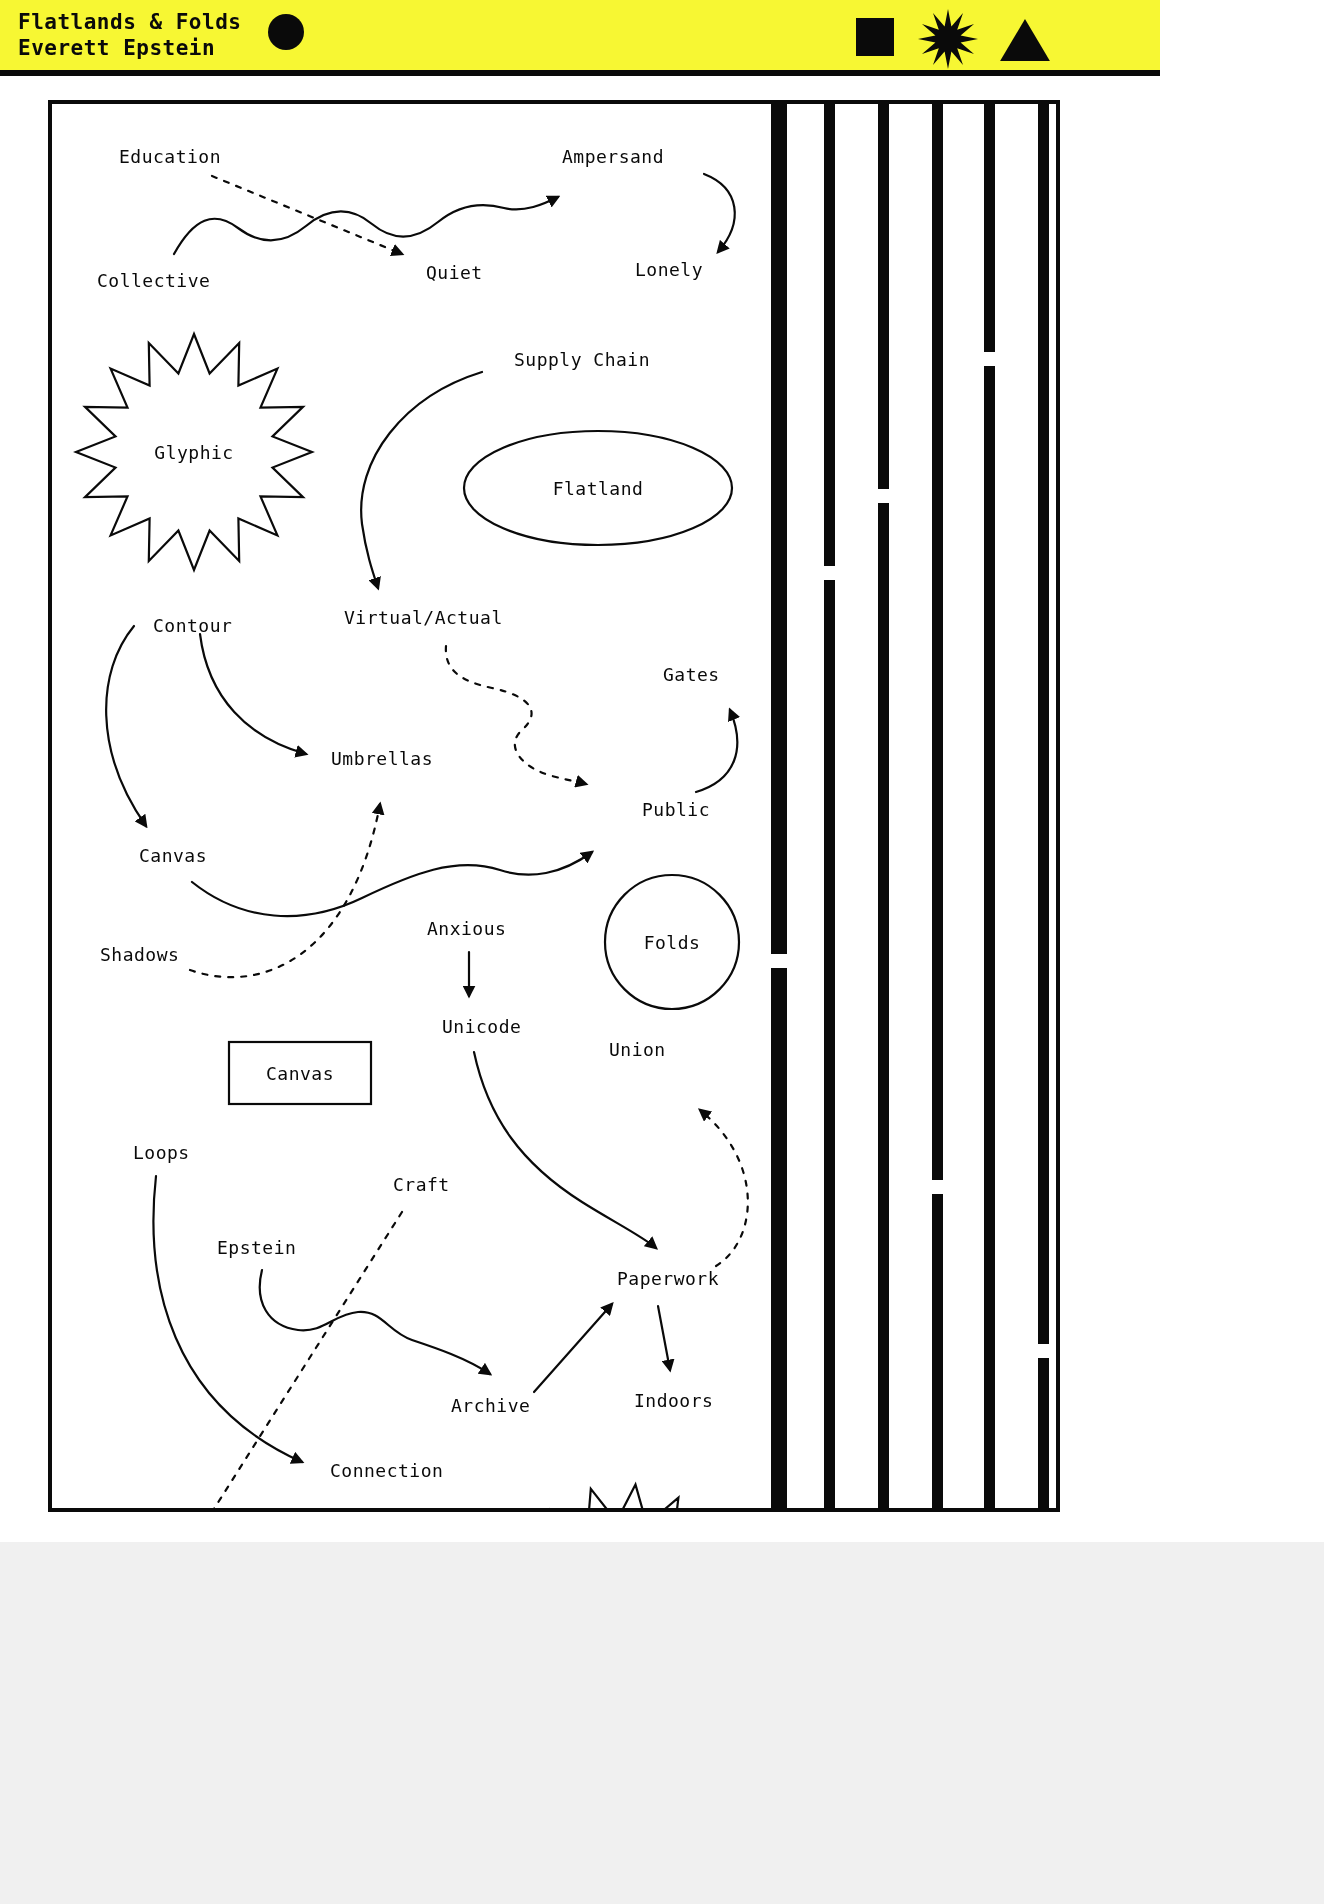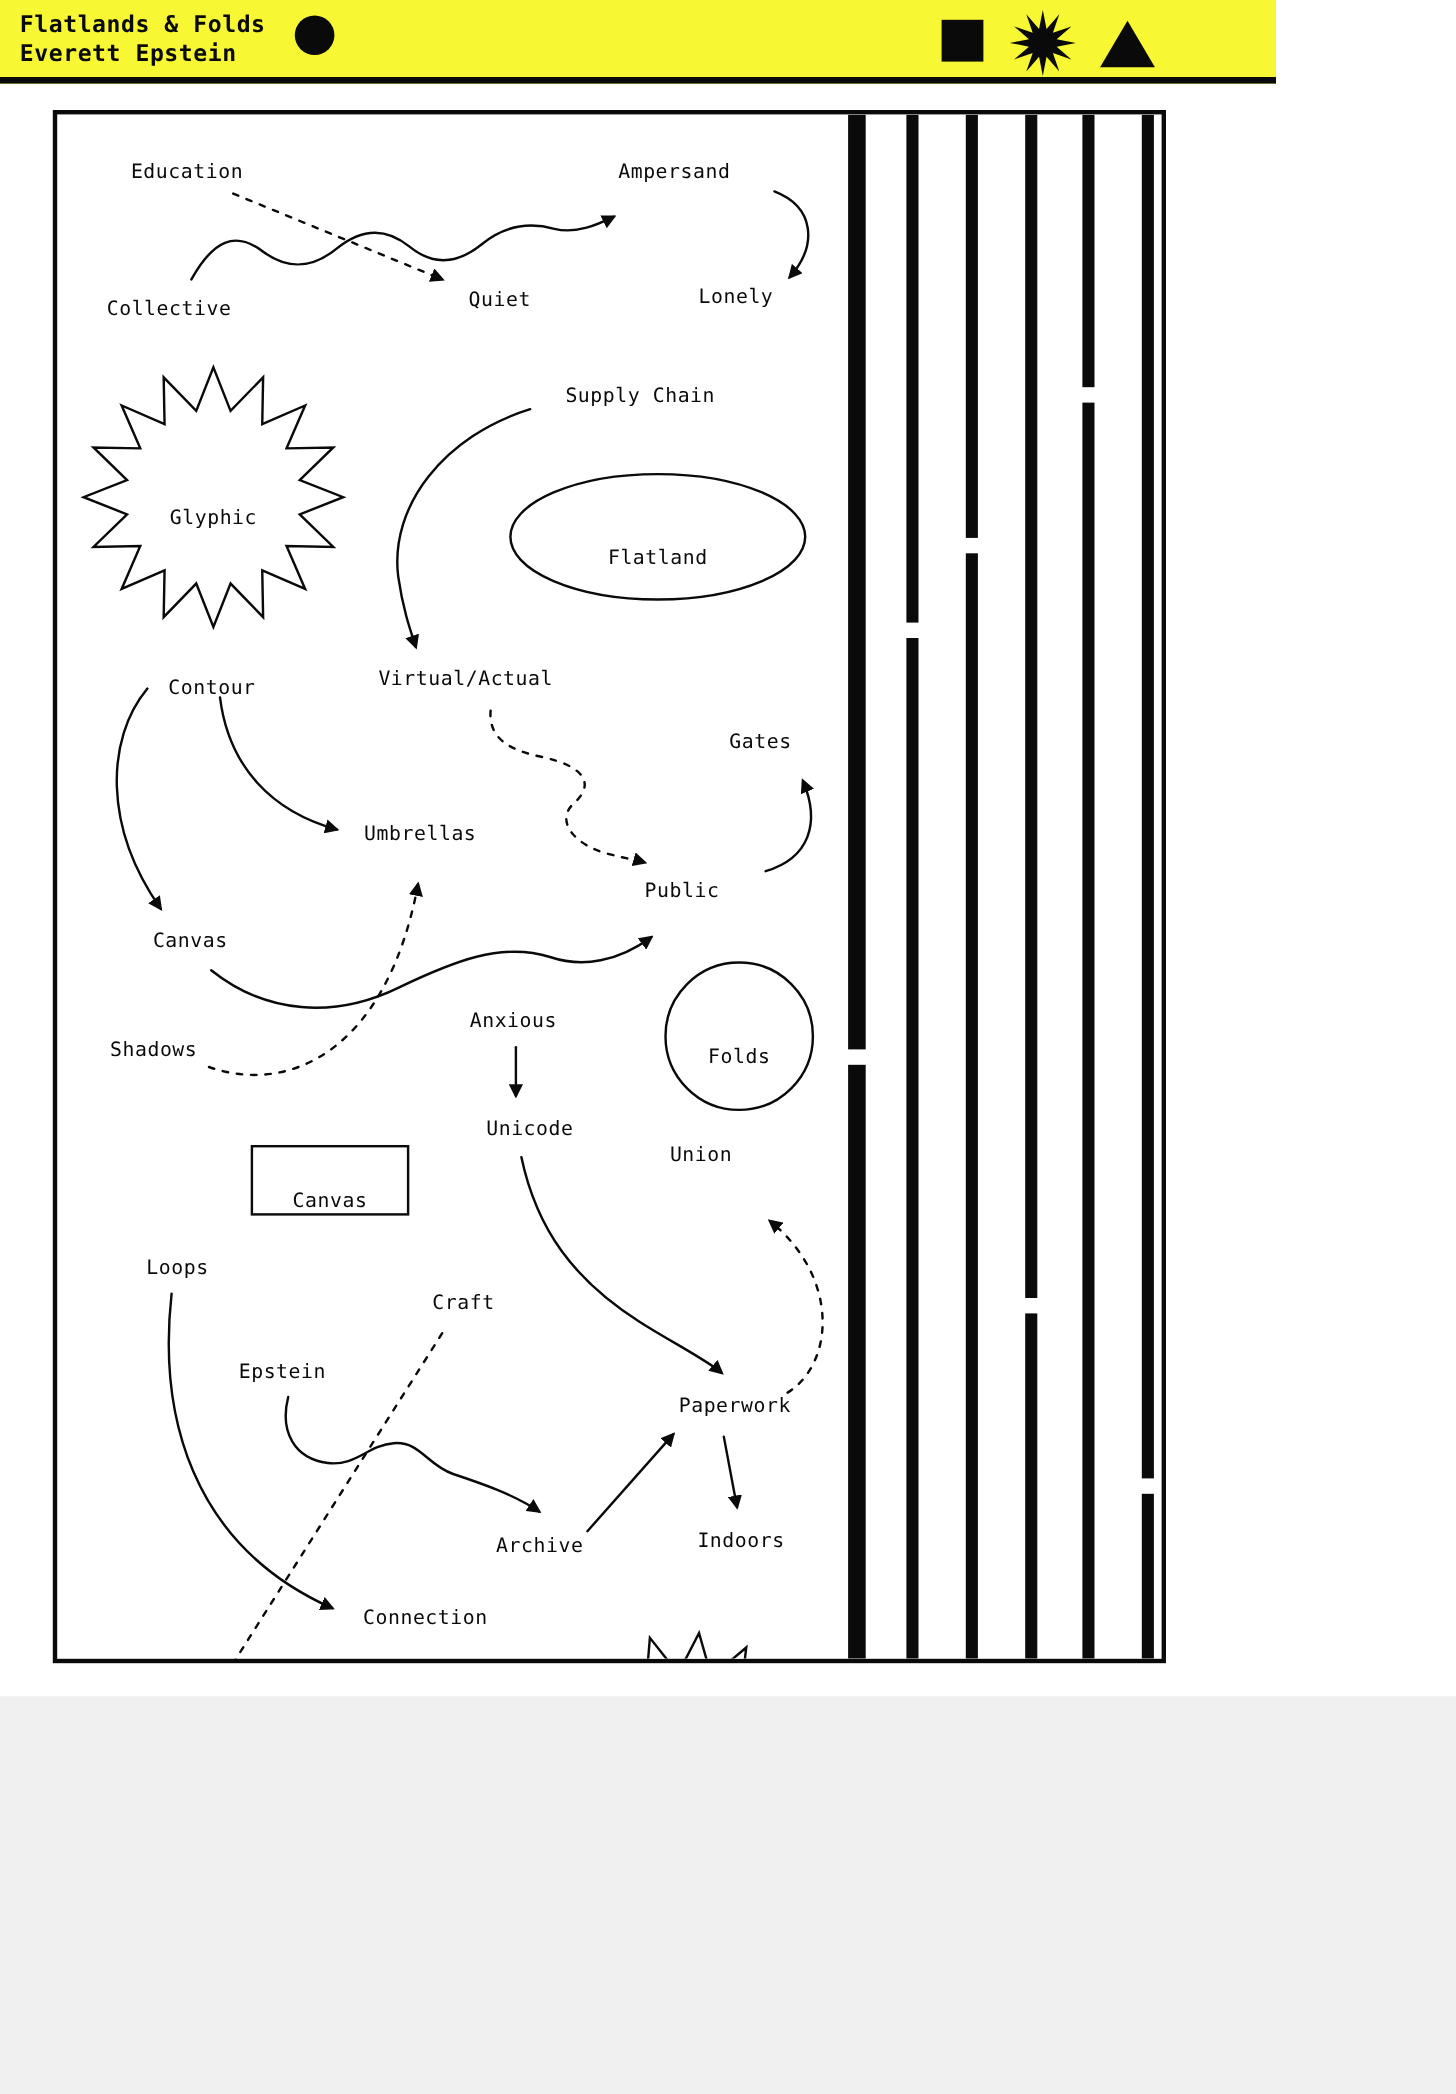--- a/index.html
+++ b/index.html
@@ -17,21 +17,21 @@
     border-radius:50%;background:#0a0a0a;}
   .sq{position:absolute;left:856px;top:18px;width:38px;height:38px;background:#0a0a0a;}
   .star-ic{position:absolute;left:916px;top:7px;width:64px;height:64px;}
   .tri-ic{position:absolute;left:998px;top:17px;width:54px;height:46px;}
   
   .frame{position:absolute;left:48px;top:100px;width:1004px;height:1404px;
     border:4px solid #0a0a0a;background:#fff;overflow:hidden;}
   svg.art{position:absolute;left:0;top:0;display:block;}
   .node{position:absolute;font-size:18px;font-weight:400;letter-spacing:.5px;
     white-space:nowrap;z-index:2;}
-  .node.c{transform:translate(-50%,-50%);margin-top:19px;}
+  .node.c{transform:translate(-50%,-50%);}
   
   .below{position:absolute;left:0;top:1542px;width:1324px;height:362px;background:#f0f0f0;}
 </style>
 </head>
 <body>
 
 <header class="topbar">
   <div class="title"><span>Flatlands &amp; Folds</span><br><span>Everett Epstein</span></div>
   <div class="dot"></div>
   <div class="sq"></div>
@@ -101,21 +101,21 @@
   <div class="node" style="left:45px;top:166px">Collective</div>
   <div class="node" style="left:374px;top:158px">Quiet</div>
   <div class="node" style="left:583px;top:155px">Lonely</div>
   <div class="node" style="left:462px;top:245px">Supply Chain</div>
   <div class="node c" style="left:142px;top:348px">Glyphic</div>
   <div class="node c" style="left:546px;top:384px">Flatland</div>
   <div class="node" style="left:101px;top:511px">Contour</div>
   <div class="node" style="left:292px;top:503px">Virtual/Actual</div>
   <div class="node" style="left:611px;top:560px">Gates</div>
   <div class="node" style="left:279px;top:644px">Umbrellas</div>
-  <div class="node" style="left:534px;top:695px">Public</div>
+  <div class="node" style="left:590px;top:695px">Public</div>
   <div class="node" style="left:87px;top:741px">Canvas</div>
   <div class="node" style="left:48px;top:840px">Shadows</div>
   <div class="node" style="left:375px;top:814px">Anxious</div>
   <div class="node c" style="left:620px;top:838px">Folds</div>
   <div class="node" style="left:390px;top:912px">Unicode</div>
   <div class="node c" style="left:248px;top:969px">Canvas</div>
   <div class="node" style="left:557px;top:935px">Union</div>
   <div class="node" style="left:81px;top:1038px">Loops</div>
   <div class="node" style="left:341px;top:1070px">Craft</div>
   <div class="node" style="left:165px;top:1133px">Epstein</div>

